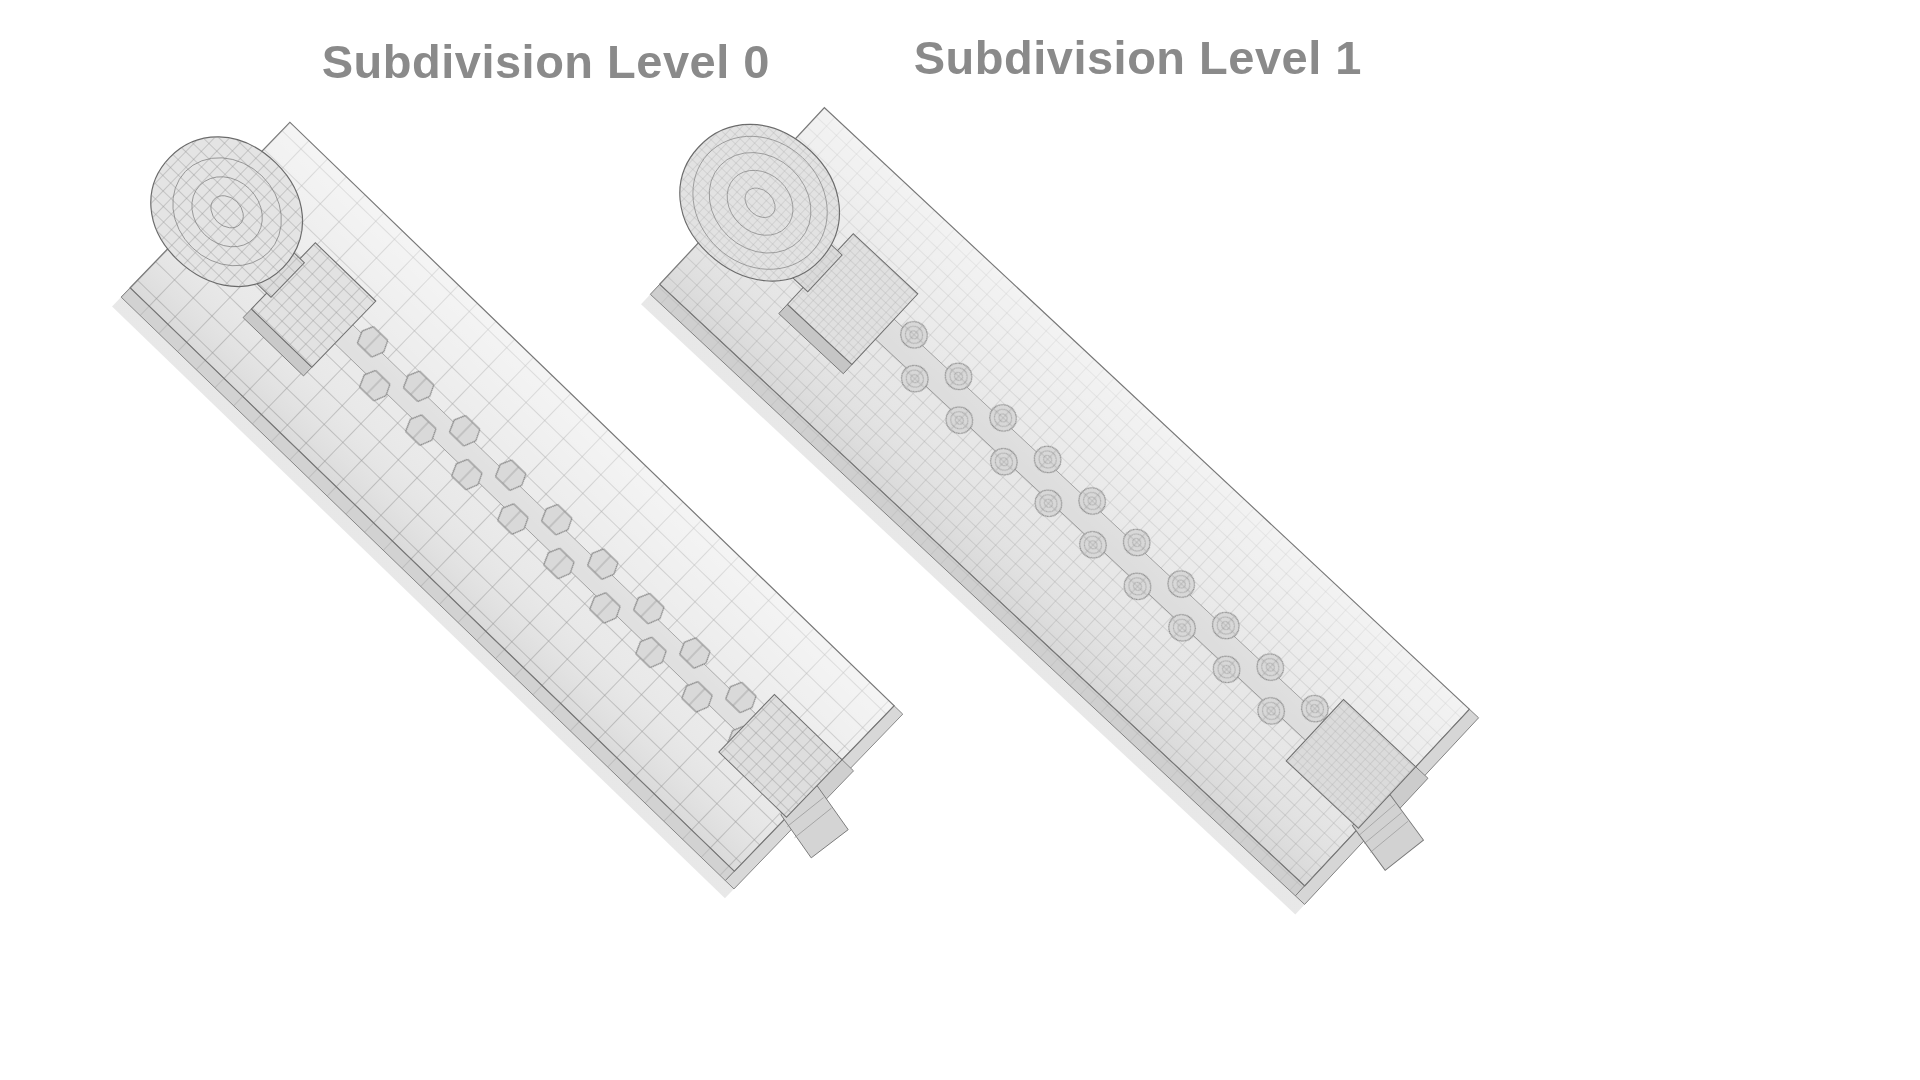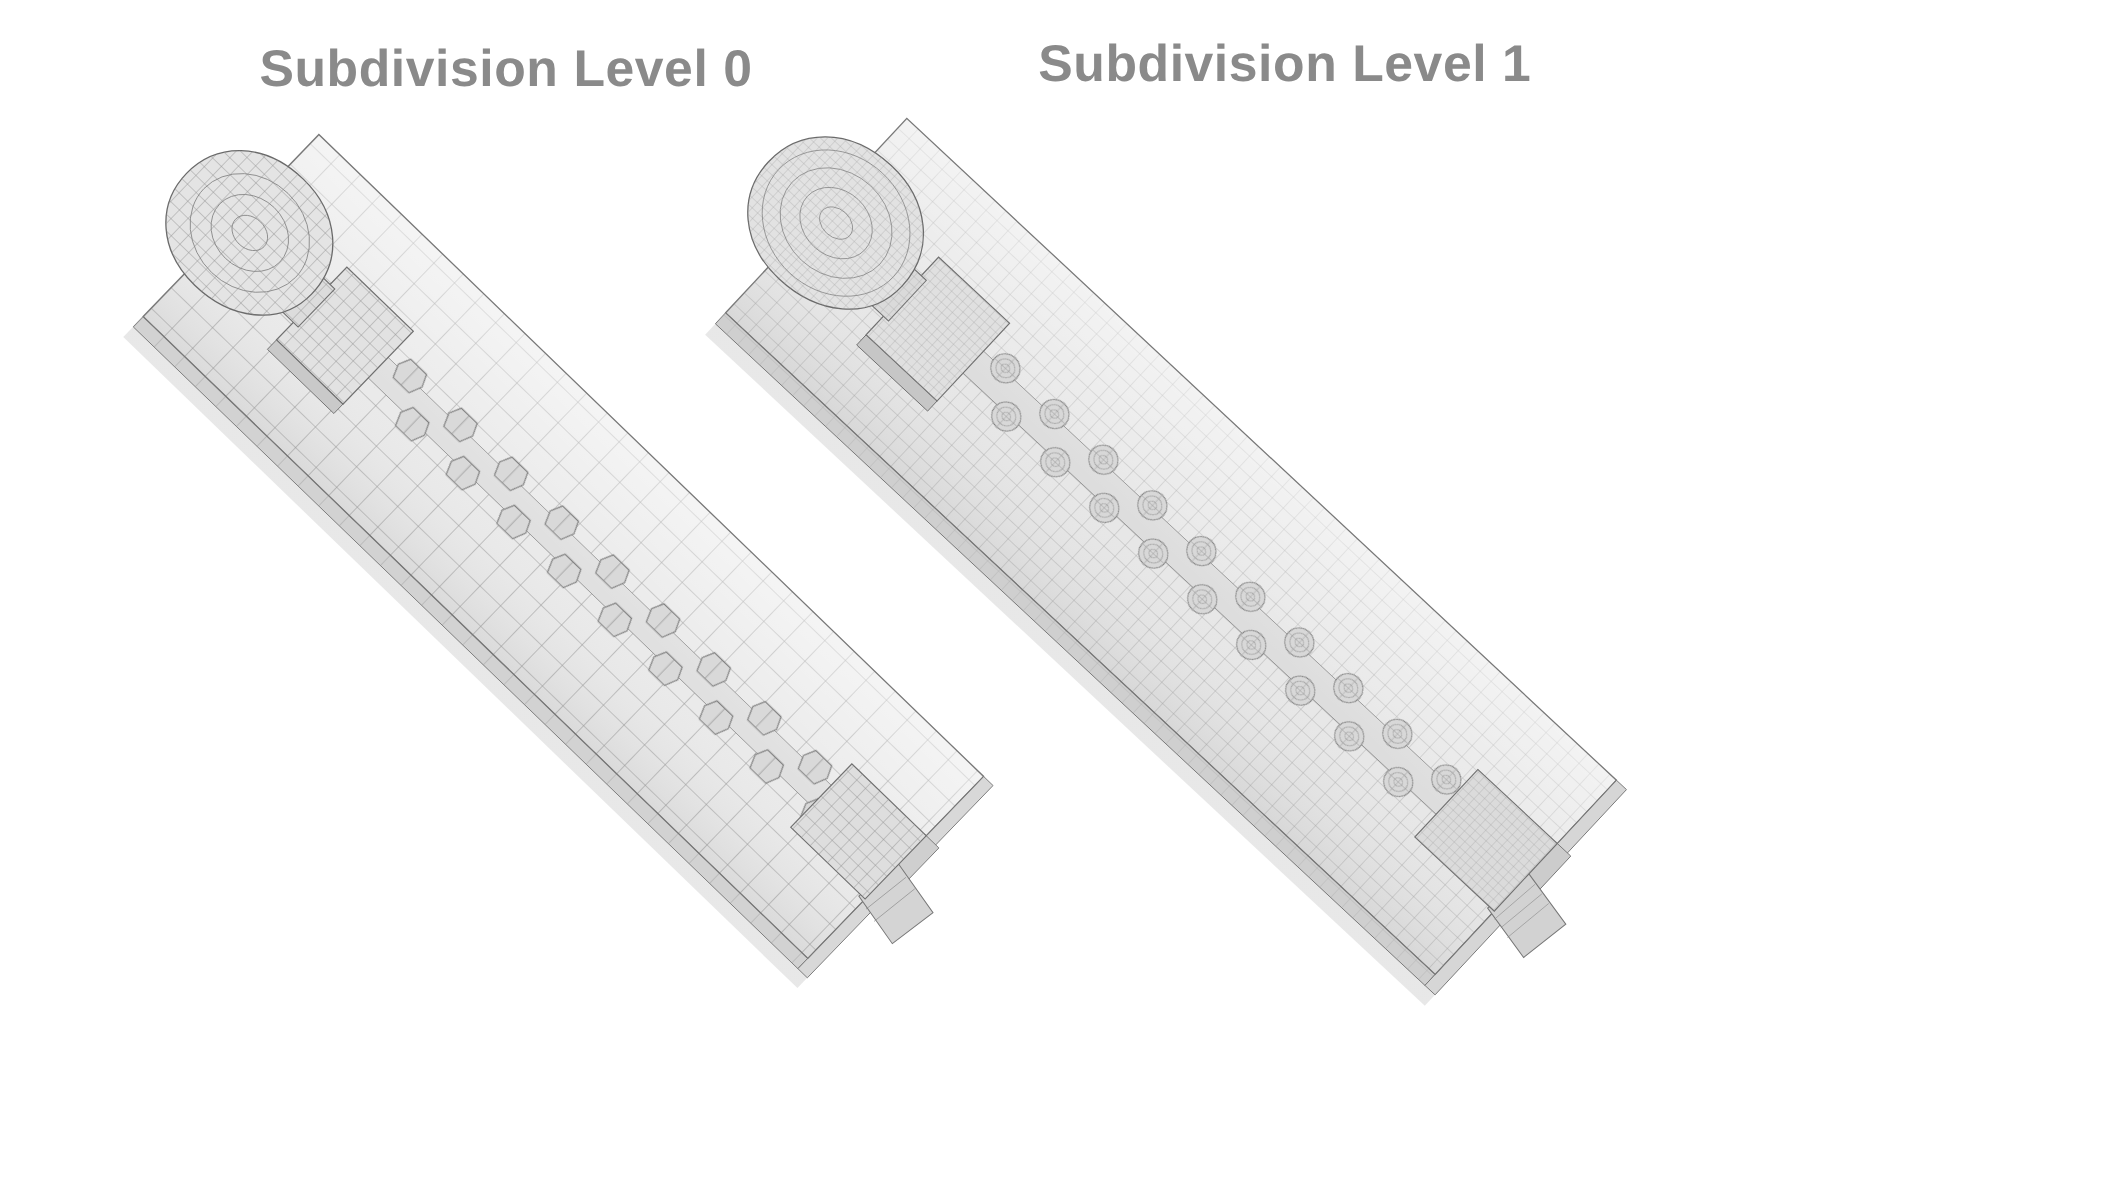--- a/index.html
+++ b/index.html
@@ -9,29 +9,29 @@
   }
   body {
     width: 1920px;
     height: 1080px;
     position: relative;
     overflow: hidden;
     font-family: "Liberation Sans", sans-serif;
   }
   .panel-title {
     position: absolute;
-    text-align: center;
+    text-align: right;
     font-size: 47px;
     font-weight: 700;
     color: #8a8a8a;
     letter-spacing: 0.5px;
     white-space: nowrap;
   }
   #title-left  { left: 150px; top: 34px; width: 620px; }
-  #title-right { left: 878px; top: 30px; width: 580px; }
+  #title-right { left: 782px; top: 30px; width: 580px; }
   #mesh-canvas {
     position: absolute;
     left: 0; top: 0;
     width: 1920px;
     height: 1080px;
   }
 </style>
 </head>
 <body>
 

